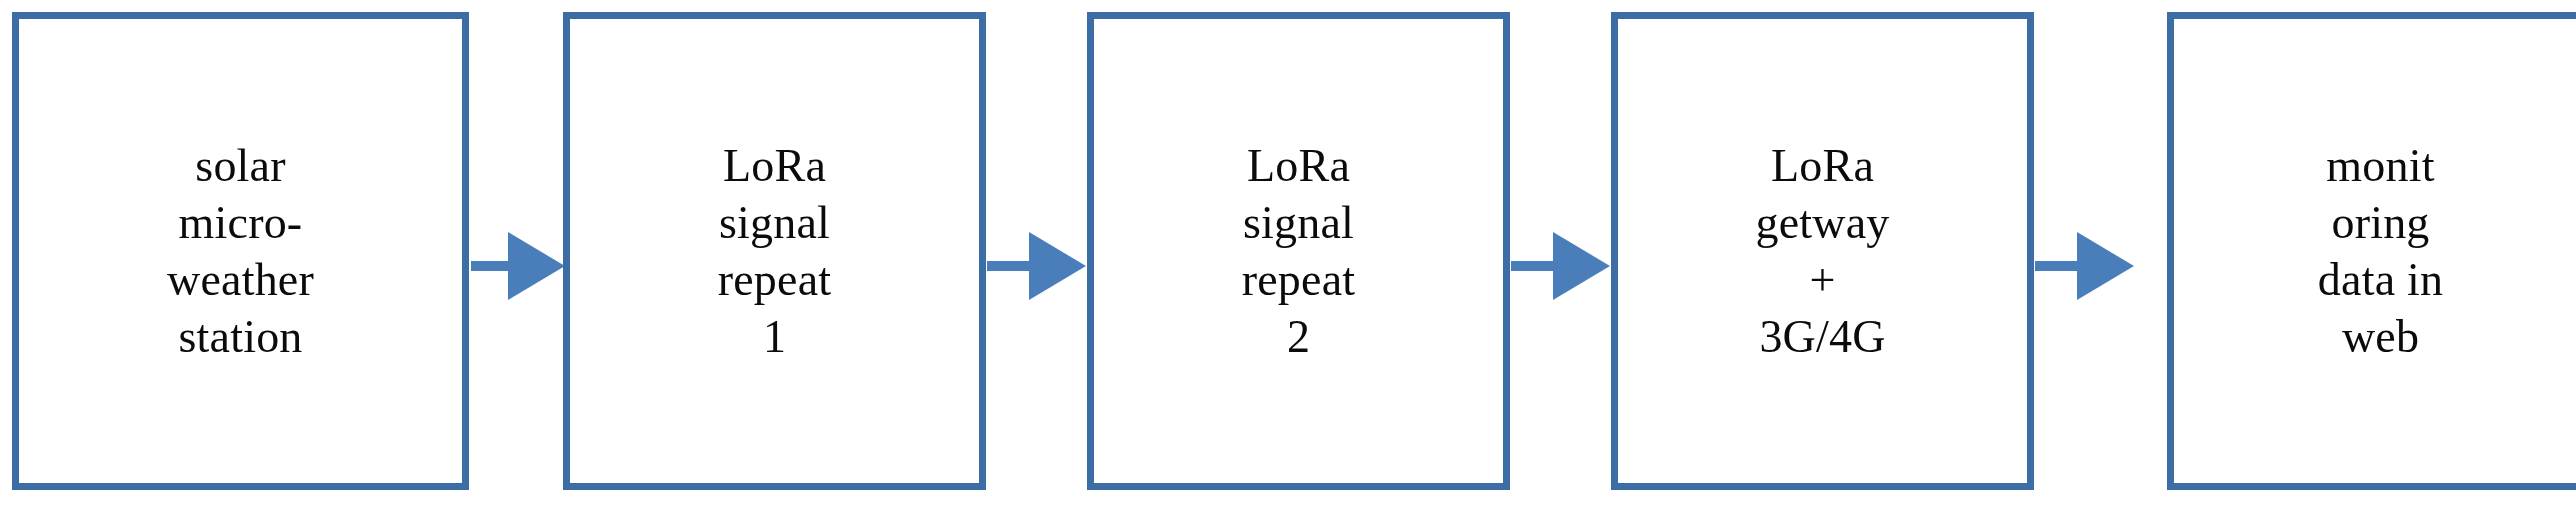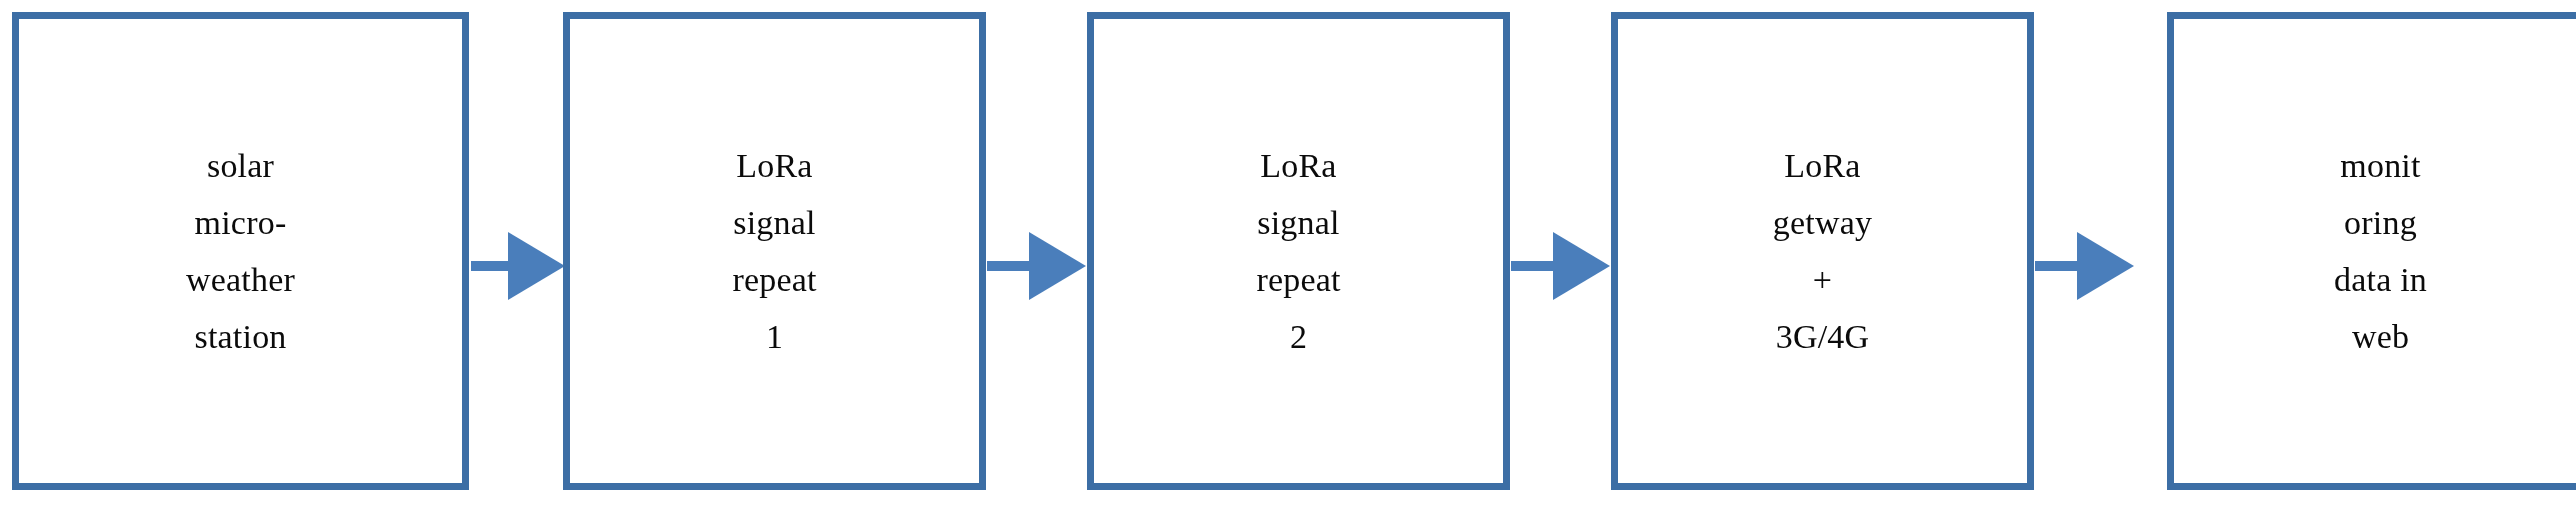--- a/index.html
+++ b/index.html
@@ -31,21 +31,21 @@
     display: flex;
     align-items: center;
     justify-content: center;
   }
 
   .box-label {
     display: block;
     width: 100%;
     text-align: center;
     color: #0b0b0b;
-    font-size: 34px;
+    font-size: 46px;
     line-height: 57px;
     font-family: "Liberation Serif", "DejaVu Serif", serif;
     white-space: pre-line;
     letter-spacing: 0.2px;
   }
 
   
   #box-1 { left: 12px;   width: 457px; }
   #box-2 { left: 563px;  width: 423px; }
   #box-3 { left: 1087px; width: 423px; }

